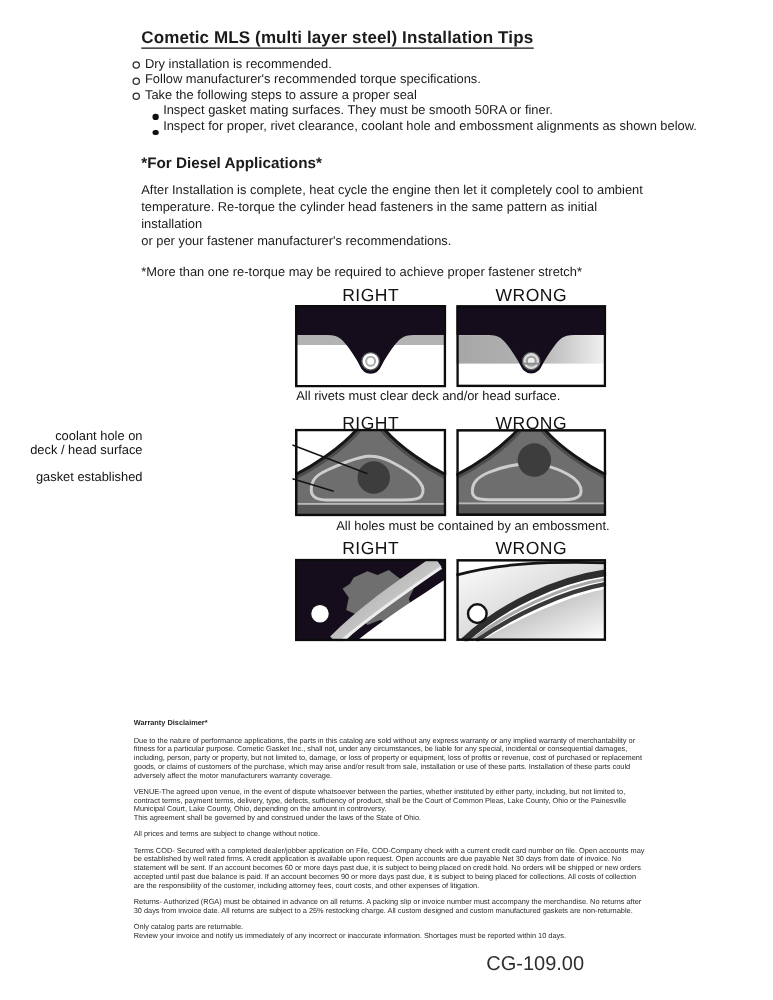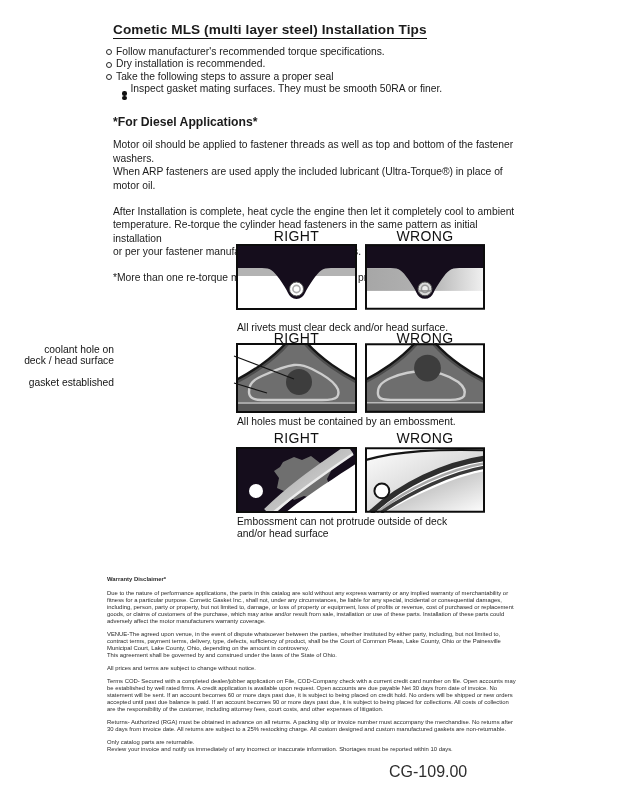--- a/index.html
+++ b/index.html
@@ -47,43 +47,42 @@
 </head>
 <body>
 
 <div class="page">
 
   <div class="content">
     <h1 class="title">Cometic MLS (multi layer steel) Installation Tips</h1>
     <div class="tips">
       <div class="tip">
         <span class="o-bullet"></span>
-        <span>Follow manufacturer's recommended torque specifications.</span>
+        <span>Dry installation is recommended.</span>
       </div>
       <div class="tip">
         <span class="o-bullet"></span>
-        <span>Dry installation is recommended.</span>
+        <span>Follow manufacturer's recommended torque specifications.</span>
       </div>
       <div class="tip">
         <span class="o-bullet"></span>
         <span>Take the following steps to assure a proper seal</span>
       </div>
       <div class="tip sub">
         <span class="dot-bullet"></span>
         <span>Inspect gasket mating surfaces.  They must be smooth 50RA or finer.</span>
       </div>
       <div class="tip sub">
         <span class="dot-bullet"></span>
+        <span>Inspect for proper, rivet clearance, coolant hole and embossment alignments as shown below.</span>
       </div>
     </div>
 
     <div class="diesel">
       <h2>*For Diesel Applications*</h2>
-      <p>Motor oil should be applied to fastener threads as well as top and bottom of the fastener washers.
-When ARP fasteners are used apply the included lubricant (Ultra-Torque®) in place of motor oil.</p>
       <p>After Installation is complete, heat cycle the engine then let it completely cool to ambient
 temperature. Re-torque the cylinder head fasteners in the same pattern as initial installation
 or per your fastener manufacturer's recommendations.</p>
       <p>*More than one re-torque may be required to achieve proper fastener stretch*</p>
     </div>
   </div>
 
   <div class="fig-row" style="top:228px;height:100px;">
     <div class="fig-label lbl-right">RIGHT</div>
     <div class="fig-label lbl-wrong">WRONG</div>
@@ -111,21 +110,21 @@
         <rect width="121" height="66" fill="#ffffff"></rect>
         <rect x="0" y="24" width="121" height="23" fill="url(#gw1)"></rect>
         <path d="M0,0 H121 V24 H95 C86,24 83.5,27 77.5,35 Q71,44.5 69.5,48 Q66.5,55 60.5,55 Q54.5,55 51.5,48 Q50,44.5 43.5,35 C37.5,27 35,24 26,24 H0 Z" fill="#150d1c"></path>
         <circle cx="60.5" cy="45" r="7" fill="#d9d9d9" stroke="#555555" stroke-width="1"></circle>
         <circle cx="60.5" cy="45" r="3.6" fill="#ededed" stroke="#9a9a9a" stroke-width="1.6"></circle>
         <line x1="53.5" y1="47" x2="67.5" y2="47" stroke="#8a8a8a" stroke-width="1.4"></line>
         <rect x="1" y="1" width="119" height="64" fill="none" stroke="#0c0c0c" stroke-width="2"></rect>
       </svg>
     </div>
 
-    <div class="fig-caption" style="top:94px;">All rivets must clear deck and/or head surface.</div>
+    <div class="fig-caption" style="top:84px;">All rivets must clear deck and/or head surface.</div>
   </div>
 
   <div class="fig-row" style="top:326px;height:110px;">
     <div class="fig-label lbl-right" style="top:4px;">RIGHT</div>
     <div class="fig-label lbl-wrong" style="top:4px;">WRONG</div>
 
     <div class="ann" style="top:18px;">coolant hole on
 deck / head surface</div>
     <div class="ann" style="top:51px;">gasket established</div>
 
@@ -161,21 +160,21 @@
         <circle cx="63" cy="25" r="13.5" fill="#3d3d3d"></circle>
         <rect x="1" y="1" width="119" height="68" fill="none" stroke="#0c0c0c" stroke-width="2"></rect>
       </svg>
     </div>
 
     <svg class="leader-svg" width="618" height="110">
       <line x1="234" y1="30" x2="294" y2="53" stroke="#141414" stroke-width="1.2"></line>
       <line x1="234" y1="57" x2="267" y2="67" stroke="#141414" stroke-width="1.2"></line>
     </svg>
 
-    <div class="fig-caption" style="top:90px;">All holes must be contained by an embossment.</div>
+    <div class="fig-caption" style="top:90px;margin-left:32px;">All holes must be contained by an embossment.</div>
   </div>
 
   <div class="fig-row" style="top:430px;height:115px;">
     <div class="fig-label lbl-right">RIGHT</div>
     <div class="fig-label lbl-wrong">WRONG</div>
 
     <div class="fig-box box-right" style="top:17px;">
       <svg width="121" height="66" viewBox="0 0 121 66">
         <defs>
           <linearGradient id="g3r" x1="0" y1="0" x2="1" y2="1">
@@ -211,22 +210,20 @@
         <path d="M0,13 C35,3 75,2 121,3" fill="none" stroke="#151515" stroke-width="2.2"></path>
         <path d="M6,66 C36,38 80,17 121,11" fill="none" stroke="#2e2e2e" stroke-width="5.5"></path>
         <path d="M12,66 C42,42 84,22 121,16" fill="none" stroke="#a8a8a8" stroke-width="2.5"></path>
         <path d="M16,66 C46,45 87,26 121,20" fill="none" stroke="#3a3a3a" stroke-width="3.5"></path>
         <path d="M20,66 C50,48 90,30 121,24 L121,66 Z" fill="url(#g3w2)"></path>
         <circle cx="17" cy="44" r="7.5" fill="#ffffff" stroke="#141414" stroke-width="2"></circle>
         <rect x="1" y="1" width="119" height="64" fill="none" stroke="#0c0c0c" stroke-width="2"></rect>
       </svg>
     </div>
 
-    <div class="fig-caption" style="top:86px;white-space:pre-line;">Embossment can not protrude outside of deck
-and/or head surface</div>
   </div>
 
   <div class="warranty">
     <p class="w-head">Warranty Disclaimer*</p>
     <p>Due to the nature of performance applications, the parts in this catalog are sold without any express warranty or any implied warranty of merchantability or
 fitness for a particular purpose.  Cometic Gasket Inc., shall not, under any circumstances, be liable for any special, incidental or consequential damages,
 including, person, party or property, but not limited to, damage, or loss of property or equipment, loss of profits or revenue, cost of purchased or replacement
 goods, or claims of customers of the purchase, which may arise and/or result from sale, installation or use of these parts.  Installation of these parts could
 adversely affect the motor manufacturers warranty coverage.</p>
     <p>VENUE-The agreed upon venue, in the event of dispute whatsoever between the parties, whether instituted by either party, including, but not limited to,

